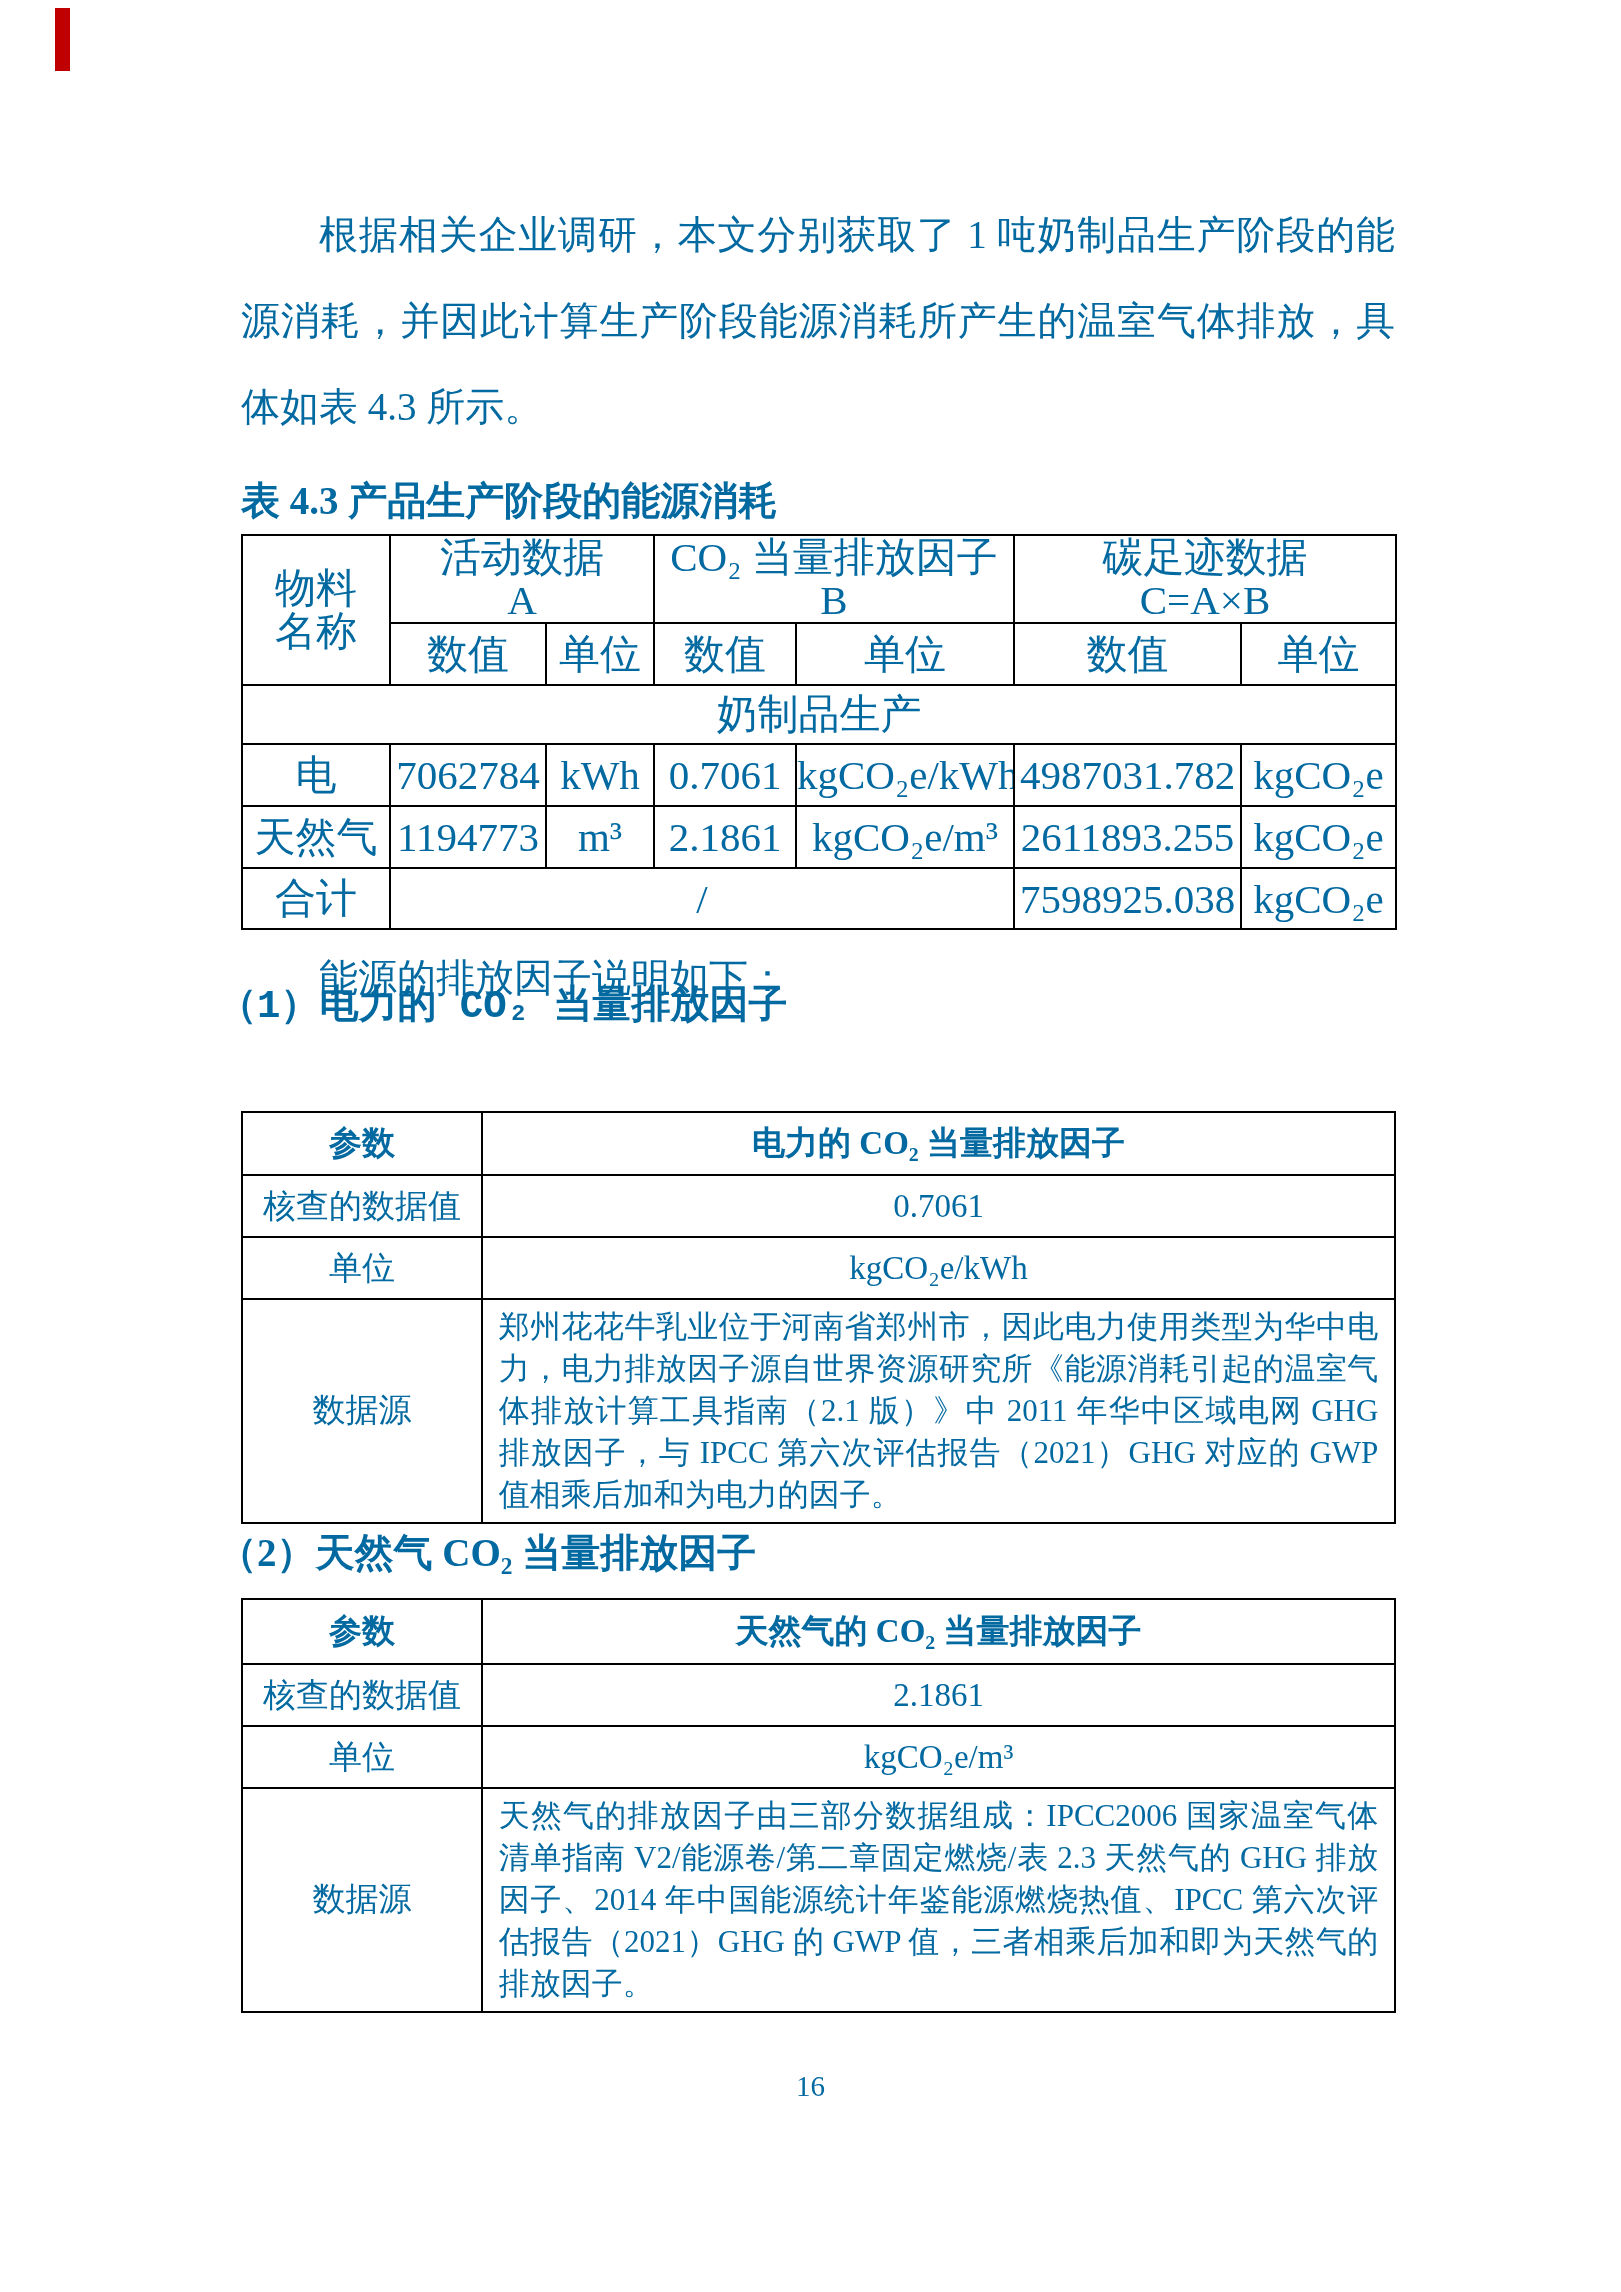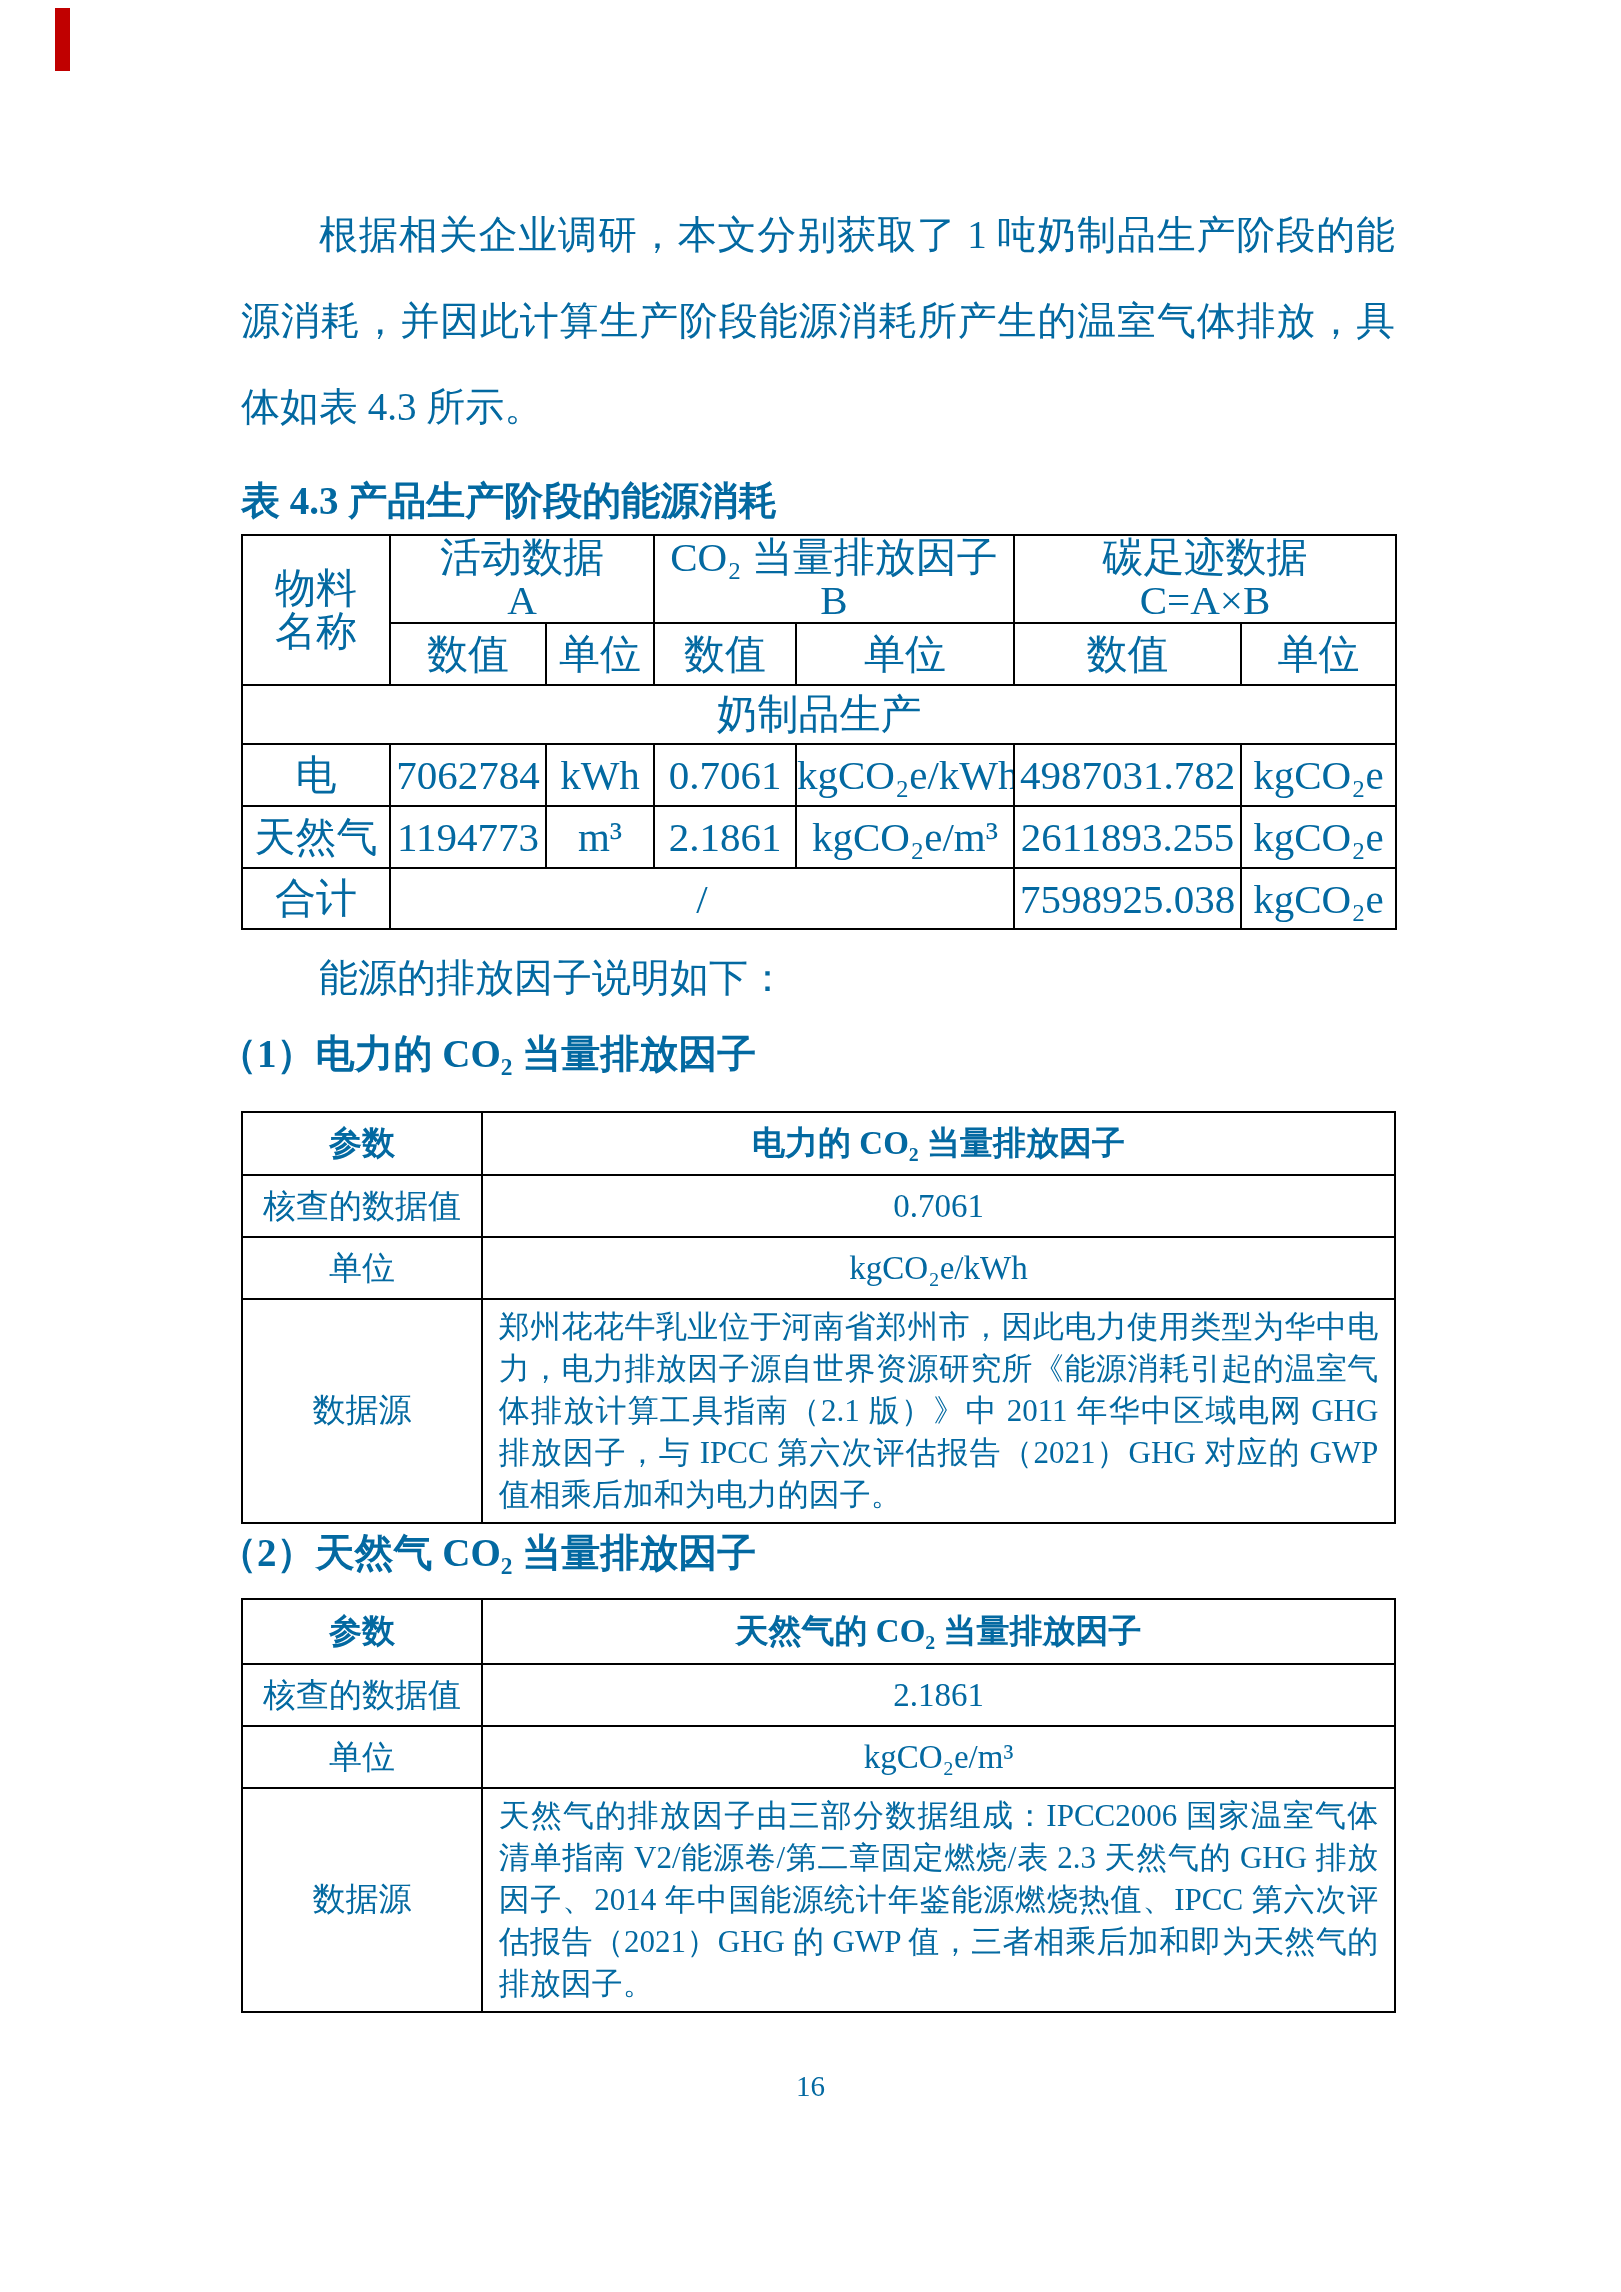--- a/index.html
+++ b/index.html
@@ -48,21 +48,21 @@
     height:198px;
   }
   .note-line{
     position:absolute;left:241px;top:953px;width:1154px;
     font-size:39px;line-height:49px;text-indent:2em;margin:0;
   }
   .sec-heading{
     position:absolute;left:218px;width:1186px;
     font-size:39px;font-weight:bold;line-height:47px;
   }
-  .h1{top:1030px;}
+  .h1{top:984px;font-family:Liberation Mono, monospace;}
   .h2{top:1529px;}
   .page-number{
     position:absolute;left:0;top:2070px;width:1621px;
     text-align:center;font-size:29px;
   }
 </style>
 </head>
 <body>
 
 <div class="page">

